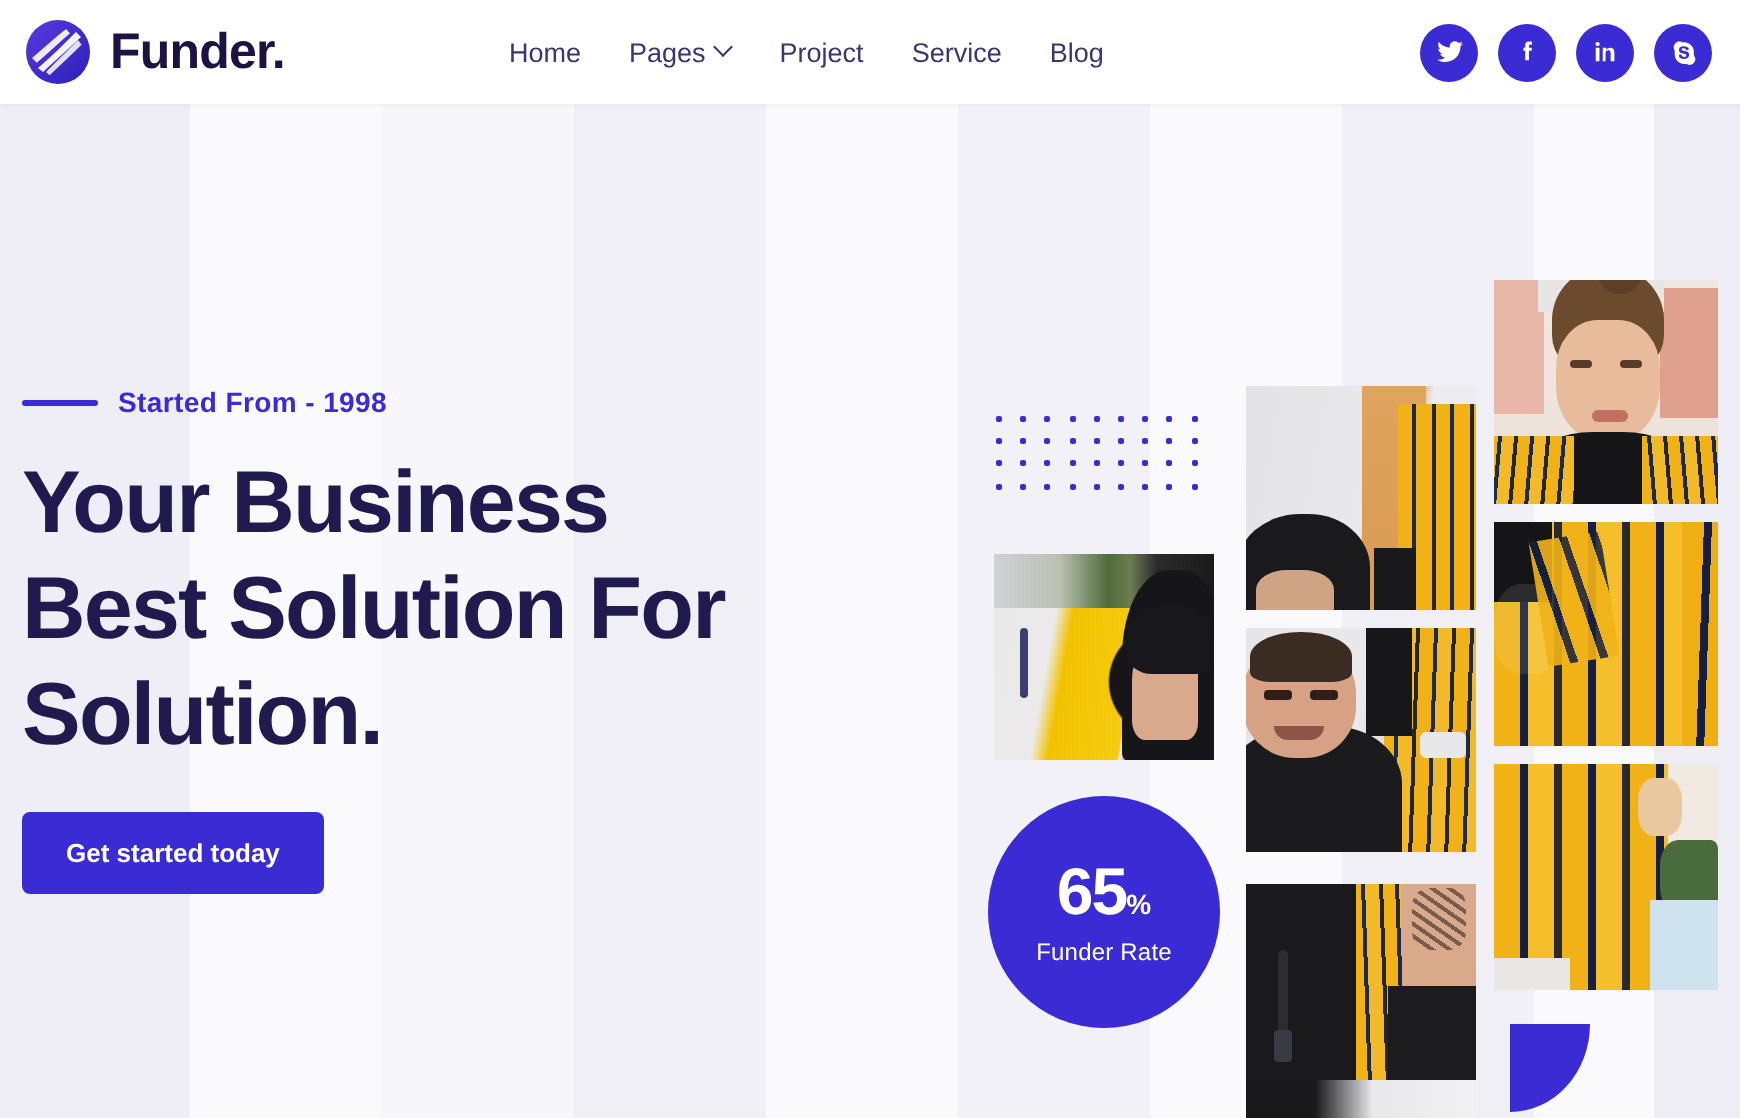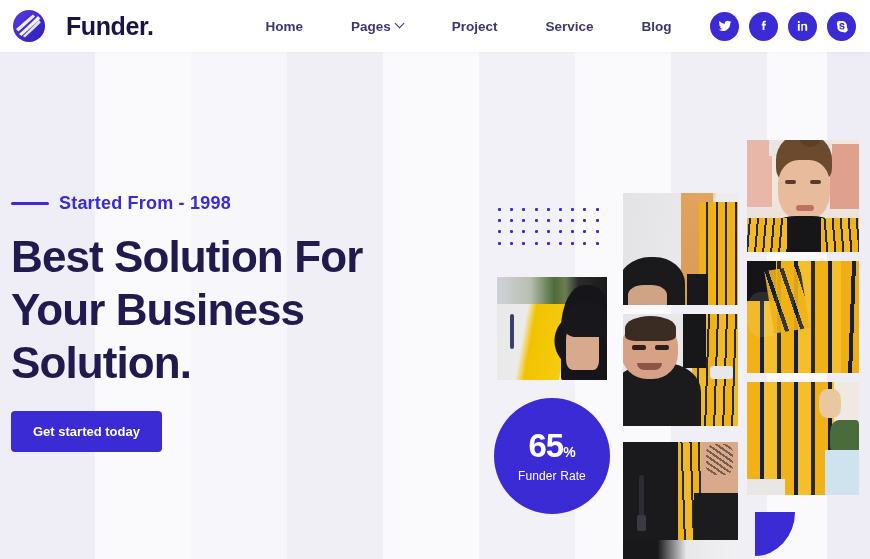--- a/index.html
+++ b/index.html
@@ -14,27 +14,27 @@
   .bg-stripes { position:absolute; inset:0; z-index:0; }
   .stripe { position:absolute; top:0; bottom:0; }
 
   
   .header {
     position:absolute; top:0; left:0; width:870px; height:52px;
     background:#ffffff; z-index:20;
     display:flex; align-items:center;
     box-shadow:0 1px 2px rgba(20,20,60,.04);
   }
-  .brand { display:flex; align-items:center; margin-left:12px; gap:20px; }
+  .brand { display:flex; align-items:center; margin-left:12px; gap:9px; }
   .brand-mark { width:34px; height:34px; position:relative; }
   .brand-name {
     font-size:25px; font-weight:bold; color:#1c1342; letter-spacing:-0.4px;
   }
 
-  .nav { display:flex; align-items:center; gap:48px; margin-left:112px;font-weight:bold; }
+  .nav { display:flex; align-items:center; gap:24px; margin-left:112px; }
   .nav-item {
     font-size:13.5px; color:#3b3670; text-decoration:none;
     display:flex; align-items:center; gap:5px; cursor:pointer;
   }
   .chev { display:inline-block; width:8px; height:8px; position:relative; top:-2px; }
   .chev::after {
     content:""; position:absolute; left:0; top:0;
     width:6px; height:6px;
     border-right:1.6px solid #3b3670; border-bottom:1.6px solid #3b3670;
     transform:rotate(45deg);
@@ -47,21 +47,21 @@
     display:flex; align-items:center; justify-content:center;
     cursor:pointer;
   }
   .soc svg { display:block; }
 
   
   .hero-left { position:absolute; left:11px; top:52px; width:470px; z-index:10; }
   .eyebrow-row { display:flex; align-items:center; gap:10px; margin-top:141px; }
   .eyebrow-line { width:38px; height:3px; background:#3a2bd4; border-radius:2px; }
   .eyebrow {
-    font-size:18px; font-weight:bold; color:#3a2bd4; letter-spacing:.2px;
+    font-size:14px; font-weight:bold; color:#3a2bd4; letter-spacing:.2px;
   }
   .headline {
     margin-top:16px;
     font-size:44px; line-height:53px; font-weight:bold;
     color:#211a4e; letter-spacing:-0.9px;
   }
   .subline {
     margin-top:18px; font-size:13.5px; color:#55596b; letter-spacing:.05px;
   }
   .cta {
@@ -185,22 +185,22 @@
   </div>
 </div>
 
 <div class="hero-left">
   <div class="eyebrow-row">
     <span class="eyebrow-line"></span>
     <span class="eyebrow">Started From - 1998</span>
   </div>
 
   <h1 class="headline">
+    <div>Your Business</div>
     <div>Best Solution For</div>
-    <div>Your Business</div>
     <div>Solution.</div>
   </h1>
 
 
   <button class="cta">Get started today</button>
 </div>
 
 <div class="collage">
 
   <div class="dots" style="left:498px; top:208px; width:100px; height:36px;">

